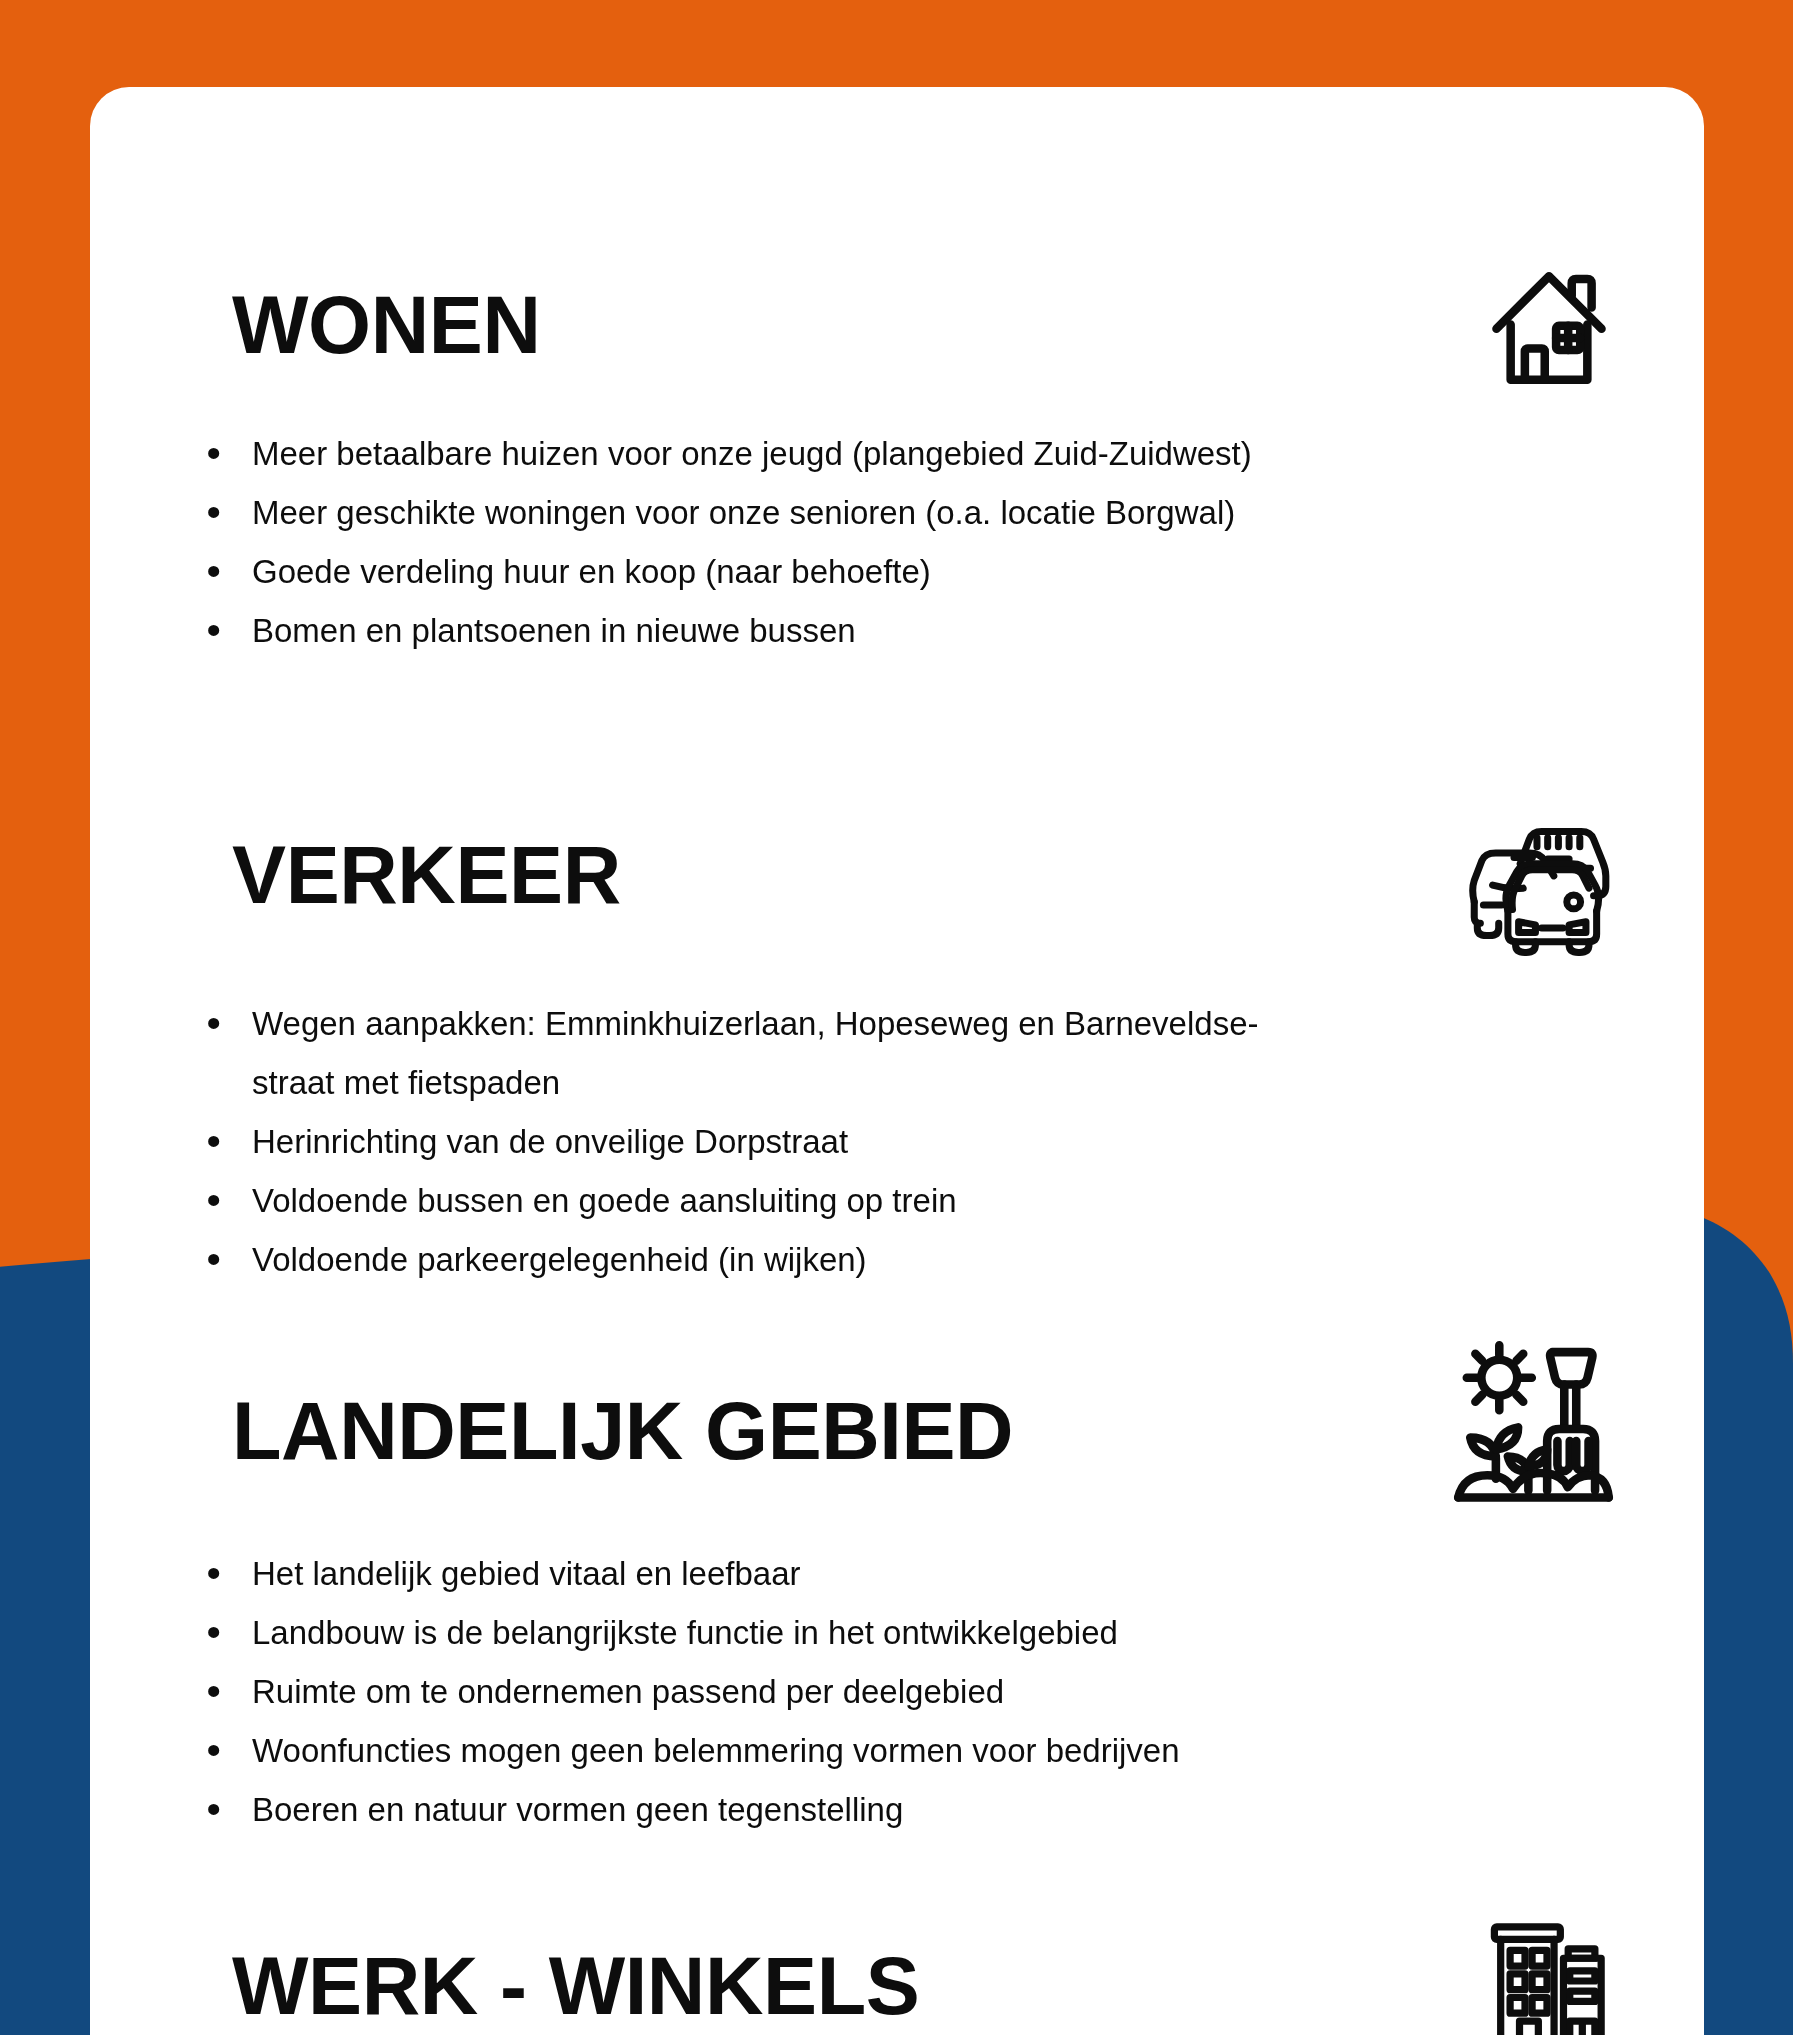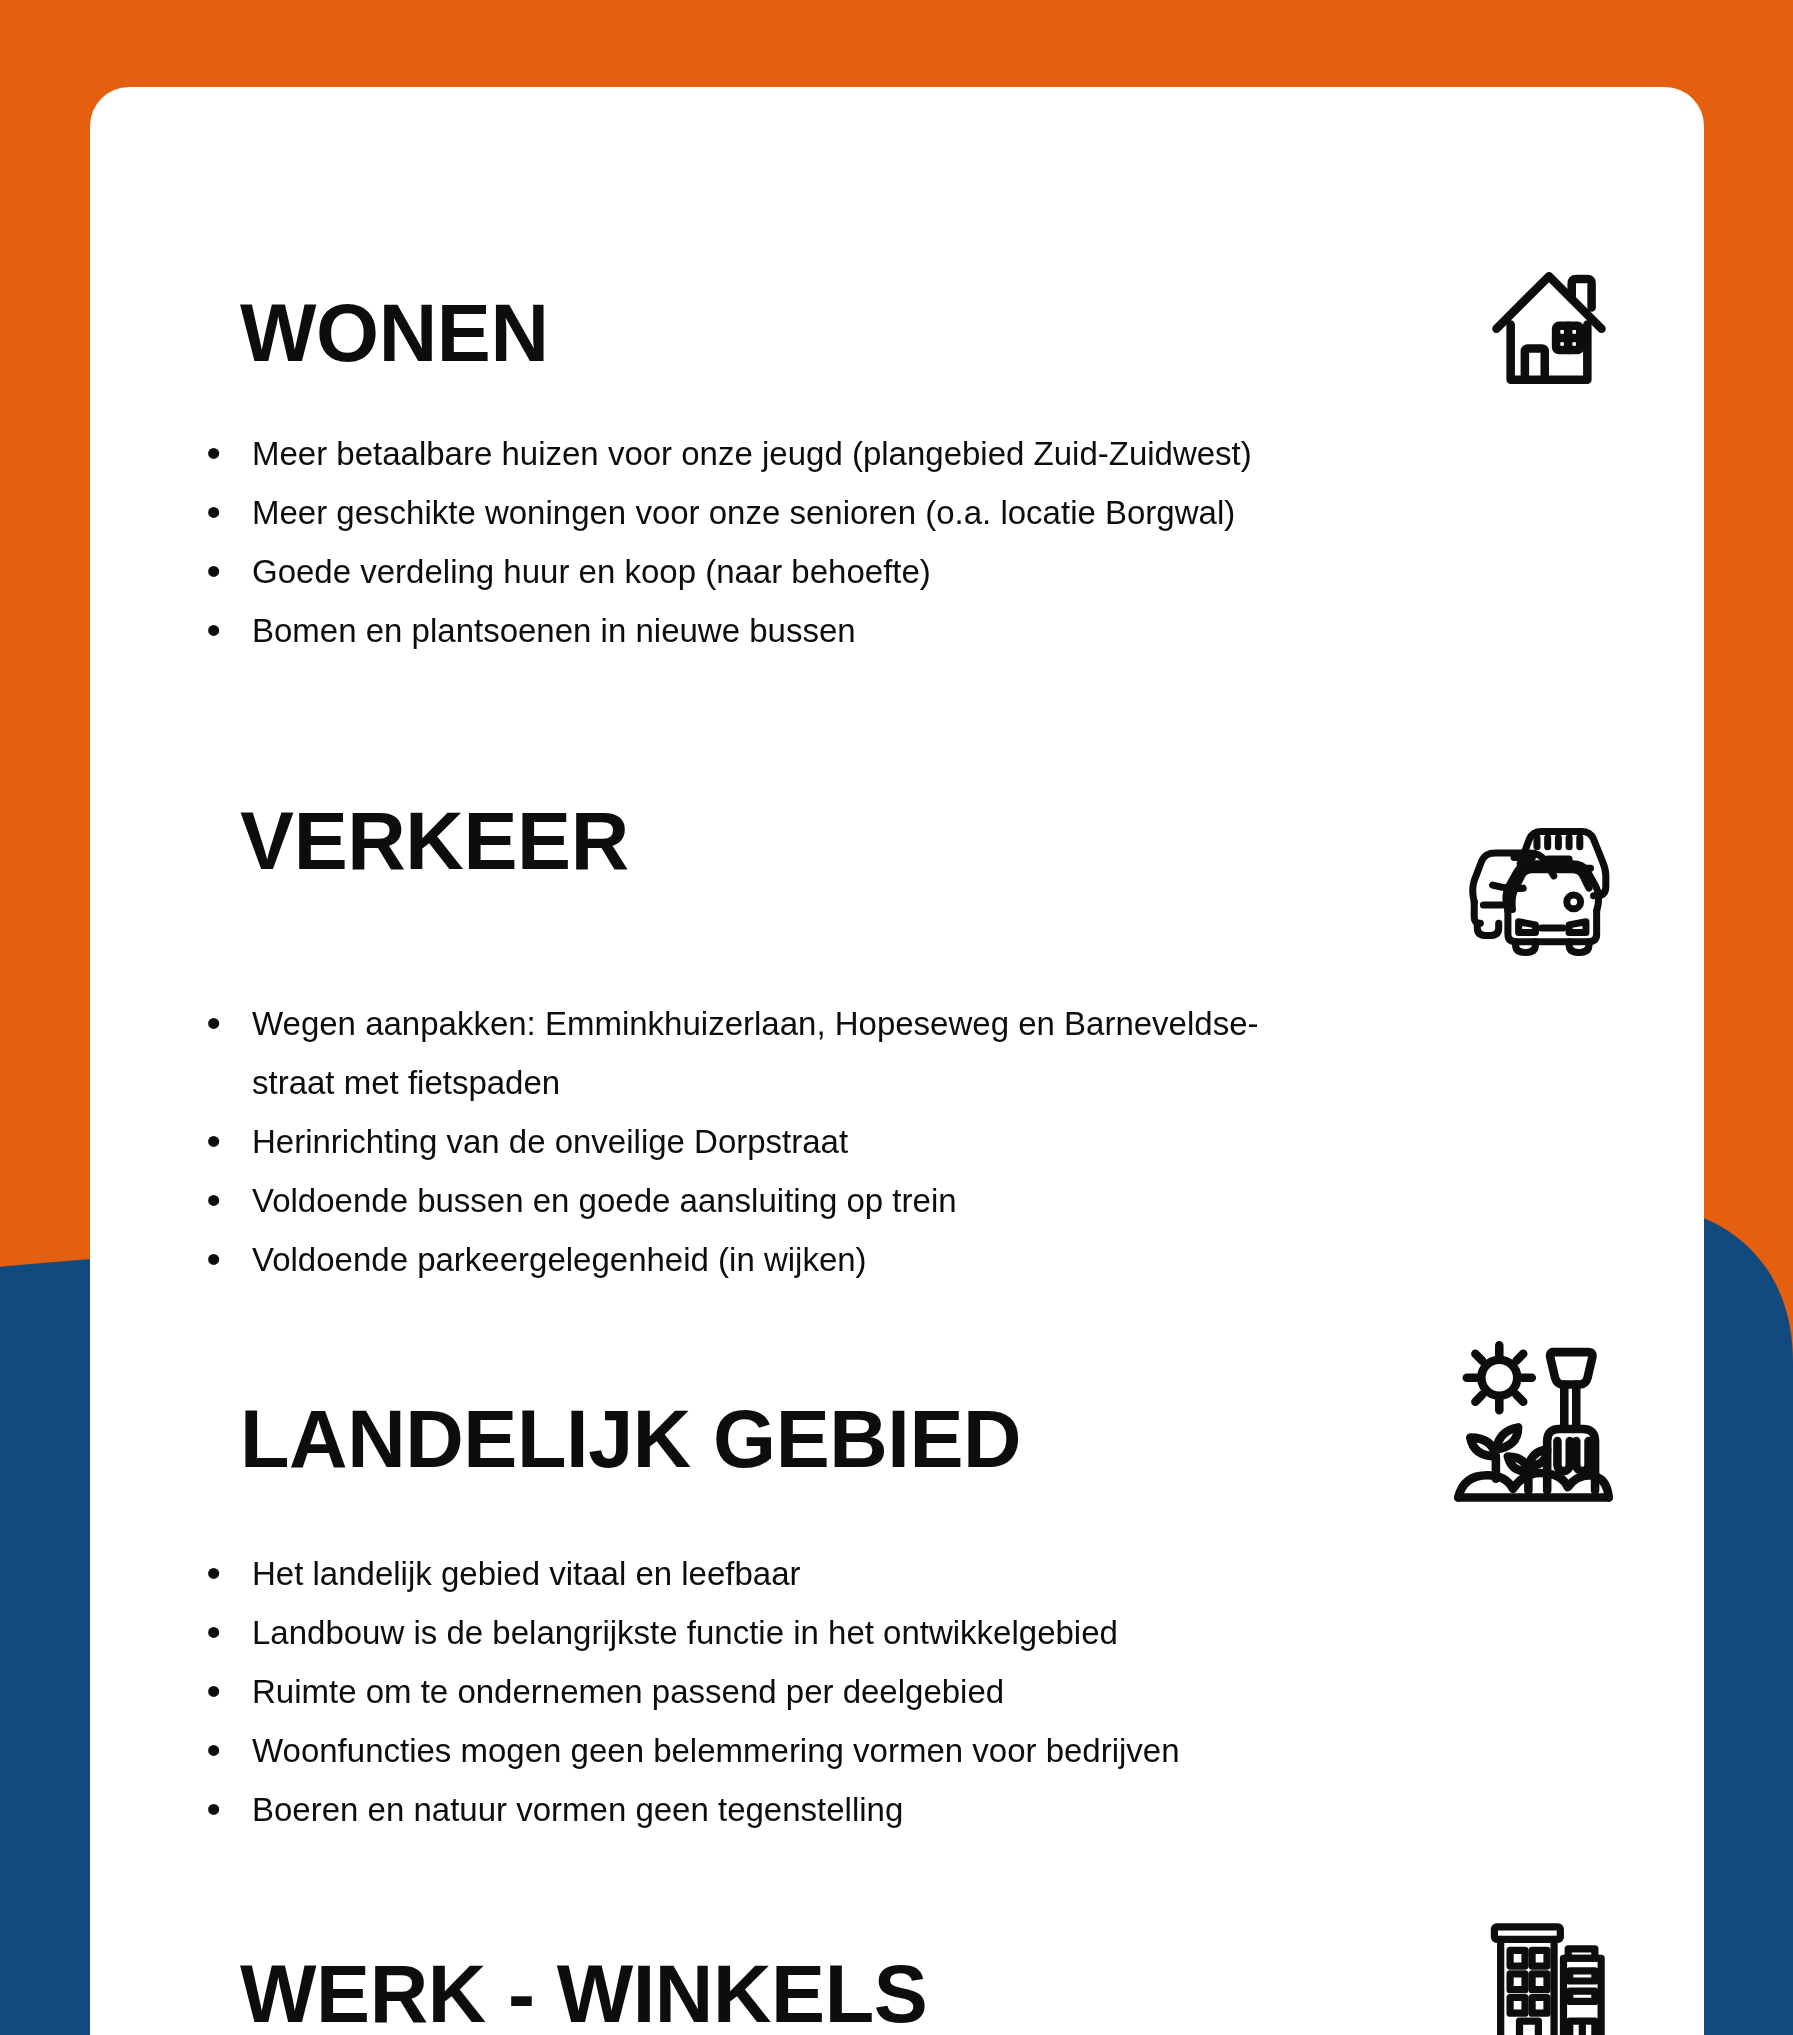--- a/index.html
+++ b/index.html
@@ -14,21 +14,21 @@
   .card{
     position:absolute;
     left:90px;top:87px;
     width:1614px;height:2370px;
     background:var(--card,#FFFFFF);
     border-radius:39px;
   }
   .section-title{
     position:absolute;
     left:228px;
-    margin:12px;
+    margin:4px;
     font-size:81px;
     font-weight:700;
     letter-spacing:-0.4px;
     line-height:1.12;
     color:var(--ink,#0D0D0D);
     white-space:nowrap;
   }
   .icon{
     position:absolute;
     right:173px;
@@ -52,21 +52,21 @@
   }
   ul.bullets li::before{
     content:"\2022";
     position:absolute;
     left:2.4px;top:0;
     font-size:41px;
   }
   
   #title-wonen{top:276px;}      #icon-wonen{top:252px;width:142px;height:142px;}
   #list-wonen{top:424px;}
-  #title-verkeer{top:784px;text-align:right;}   #icon-verkeer{top:804px;width:163px;height:153px;}
+  #title-verkeer{top:826px;text-align:right;}   #icon-verkeer{top:804px;width:163px;height:153px;}
   #list-verkeer{top:994px;}
   #title-landelijk{top:1382px;} #icon-landelijk{top:1335px;width:173px;height:171px;}
   #list-landelijk{top:1544px;}
   #title-werk{top:1937px;text-align:right;}      #icon-werk{top:1905px;width:157px;height:163px;}
 </style>
 </head>
 <body>
 
 <div class="page">
 

